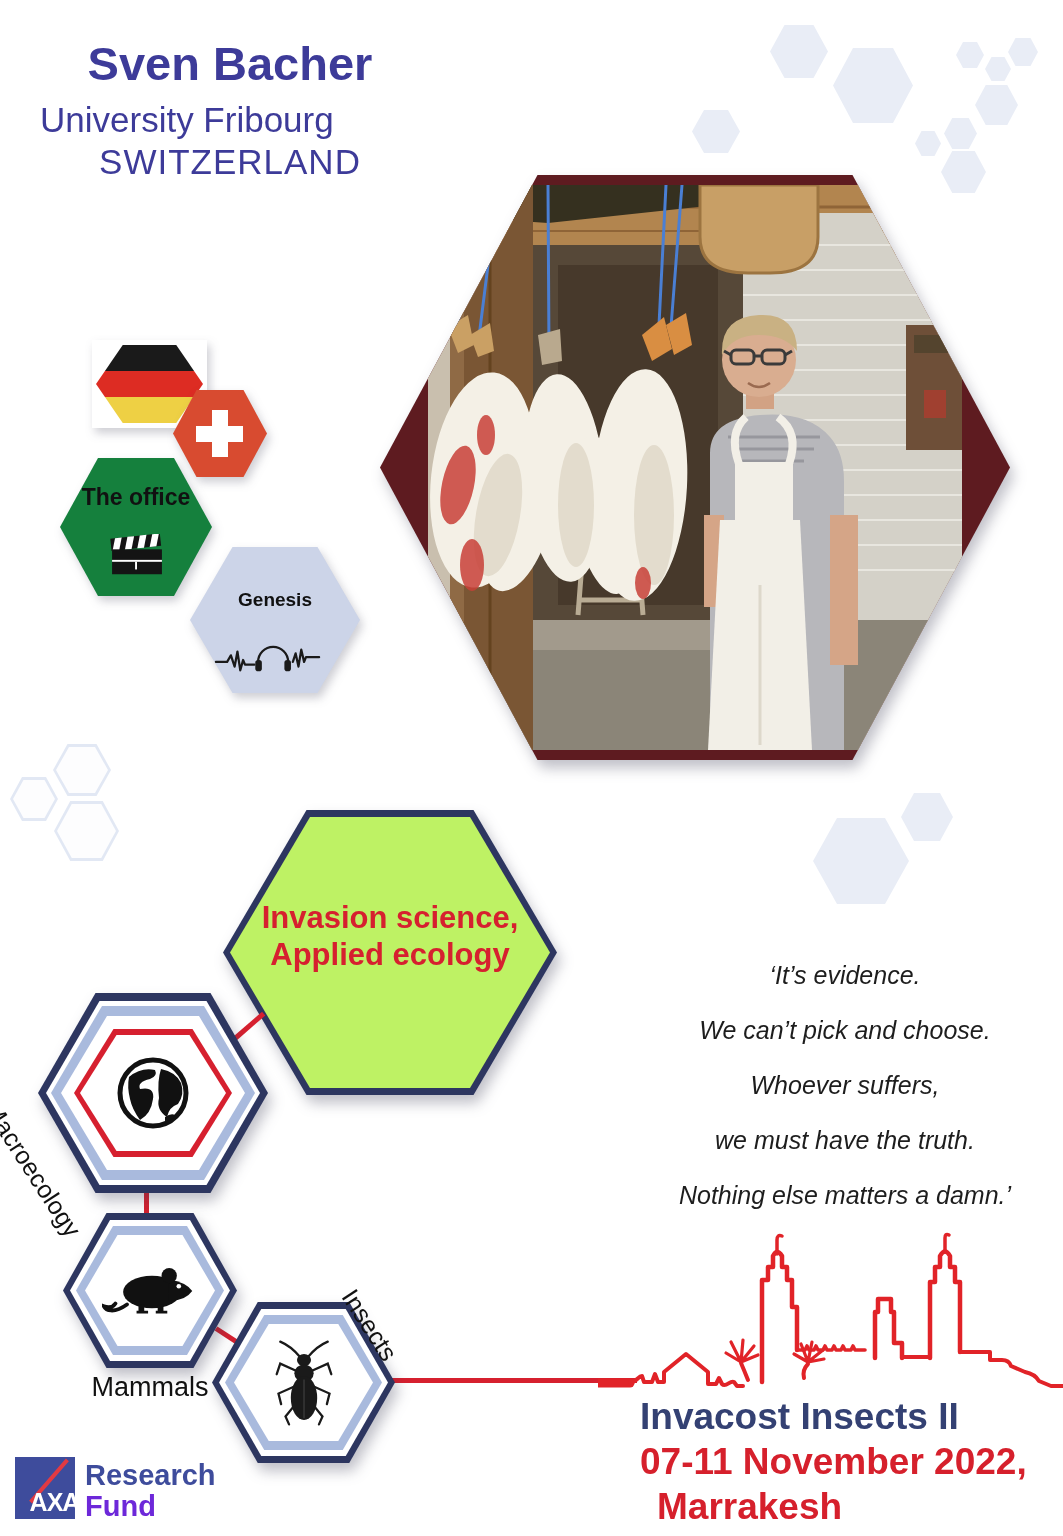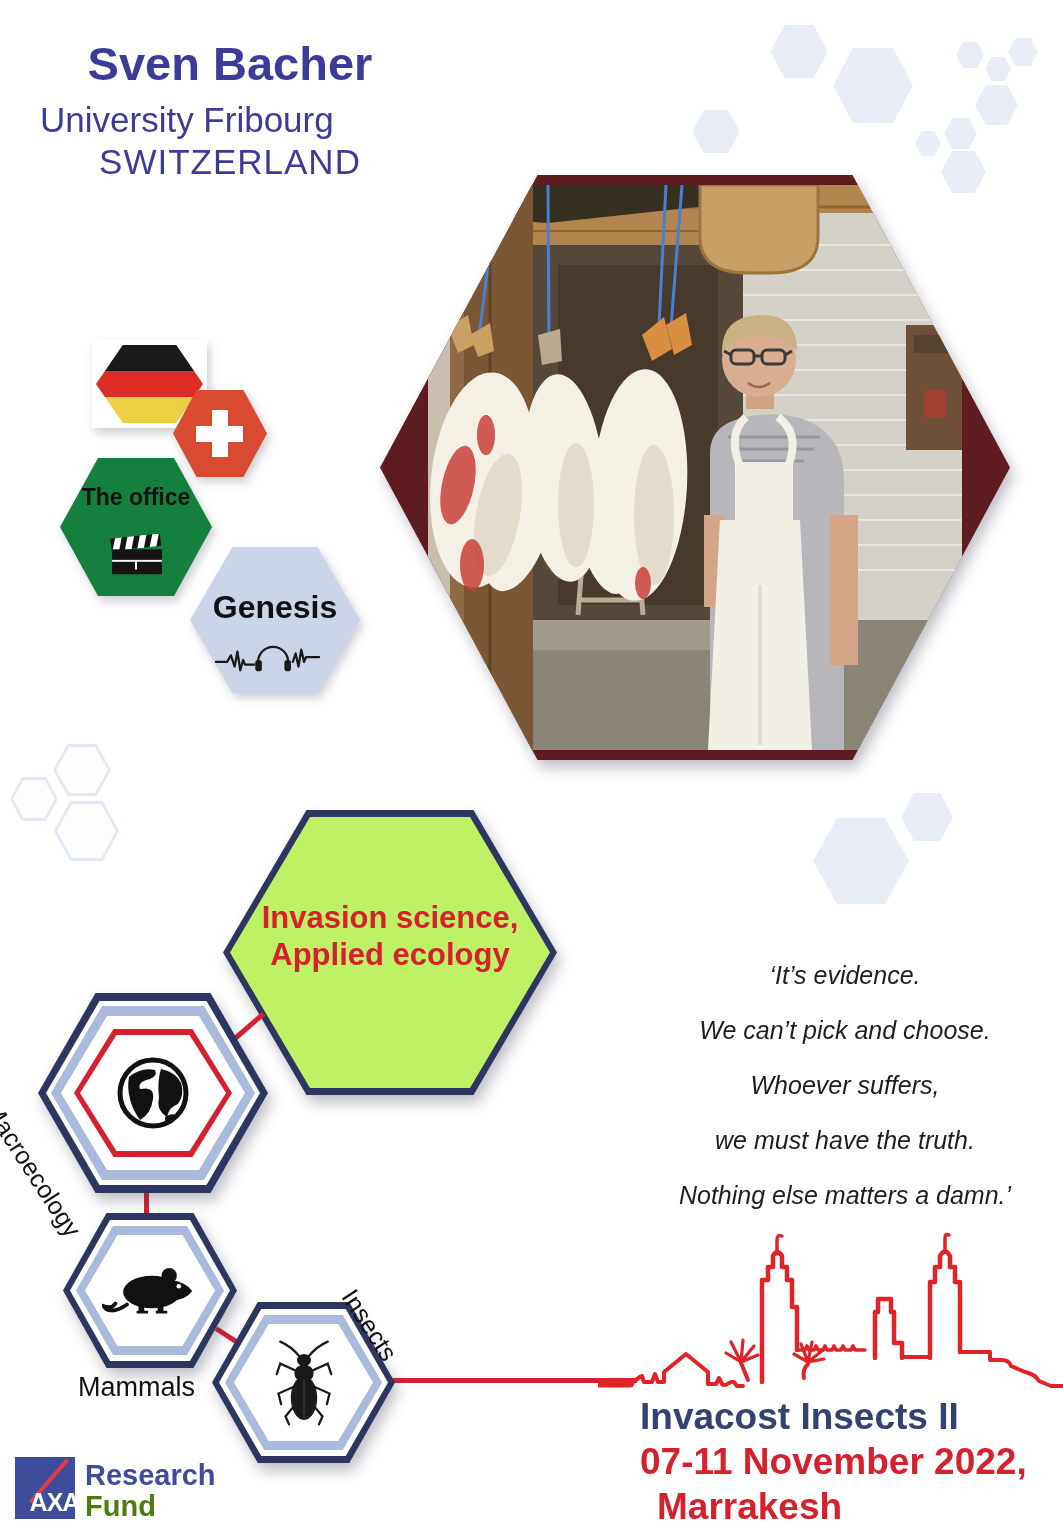--- a/index.html
+++ b/index.html
@@ -99,21 +99,21 @@
         </g>
         <rect x="4" y="16" width="52" height="26" fill="#141414"></rect>
         <rect x="4" y="27" width="52" height="2" fill="#fff"></rect>
         <rect x="28" y="29" width="2" height="8" fill="#fff"></rect>
       </svg>
     </div>
   </div>
 
   <div class="abs softshadow" style="left:190px;top:547px;width:170px;height:146px;">
     <div class="hex fill" style="background:#ccd4e8;">
-      <div class="abs hexlabel" style="left:10px;top:42px;width:150px;text-align:center;font-size:32px;">Genesis</div>
+      <div class="abs hexlabel" style="left:10px;top:42px;width:150px;text-align:center;font-size:19px;">Genesis</div>
       <svg class="abs" style="left:24px;top:94px;" viewBox="0 0 130 40" width="122" height="38">
         <g stroke="#1a1a1a" stroke-width="2.4" fill="none" stroke-linejoin="round" stroke-linecap="round">
           <path d="M2,22 h12 l4,-7 4,12 3,-16 3,20 3,-11 2,5 h10"></path>
           <path d="M47,26 v-4 a16,16 0 0 1 32,0 v4"></path>
           <path d="M84,22 l3,-9 3,14 3,-18 3,13 2,-5 h14"></path>
         </g>
         <rect x="44" y="20" width="7" height="12" rx="3" fill="#1a1a1a"></rect>
         <rect x="75" y="20" width="7" height="12" rx="3" fill="#1a1a1a"></rect>
       </svg>
     </div>
@@ -284,21 +284,21 @@
               <circle cx="80" cy="25" r="2.4" fill="#fff"></circle>
               <rect x="38" y="44" width="6" height="8" fill="#111"></rect>
               <rect x="58" y="44" width="6" height="8" fill="#111"></rect>
               <path d="M36,52 h12 M56,52 h12" stroke="#111" stroke-width="3"></path>
             </svg>
           </div>
         </div>
       </div>
     </div>
   </div>
-  <div class="abs hexlabel" style="left:78px;top:1372px;width:144px;text-align:left;font-size:27px;font-weight:400;">Mammals</div>
+  <div class="abs hexlabel" style="left:78px;top:1372px;width:144px;text-align:center;font-size:27px;font-weight:400;">Mammals</div>
 
   <div class="abs shadow" style="left:212px;top:1302px;width:183px;height:161px;">
     <div class="hex fill" style="background:#2d3660;">
       <div class="abs hex" style="inset:7px;background:#fff;">
         <div class="abs hex" style="inset:6px;background:#a9badd;">
           <div class="abs hex center" style="inset:9px;background:#fff;">
             <svg viewBox="0 0 70 100" width="62" height="88">
               <g stroke="#1a1a1a" stroke-width="2.6" fill="none" stroke-linecap="round">
                 <path d="M30,20 Q20,8 8,3"></path>
                 <path d="M40,20 Q50,8 62,3"></path>
@@ -355,16 +355,16 @@
     <div class="event-city">Marrakesh</div>
   </div>
 
   <div class="abs" style="left:15px;top:1457px;width:230px;height:64px;">
     <div class="abs" style="left:0;top:0;width:60px;height:62px;background:#3e4c9c;overflow:hidden;">
       <div class="abs" style="left:32px;top:-4px;width:4px;height:56px;background:#e23a42;transform:rotate(41deg);"></div>
       <div class="abs" style="left:0;bottom:2px;width:79px;text-align:center;color:#fff;
                   font-size:25px;font-weight:bold;letter-spacing:-1px;">AXA</div>
     </div>
     <div class="abs" style="left:70px;top:2px;font-size:29px;font-weight:bold;color:#3e4c9c;">Research</div>
-    <div class="abs" style="left:70px;top:33px;font-size:29px;font-weight:bold;color:#4d7c0f;">Fund</div>
+    <div class="abs" style="left:70px;top:33px;font-size:29px;font-weight:bold;color:#6d28d9;">Fund</div>
   </div>
 
 </div>
 
 </body></html>

